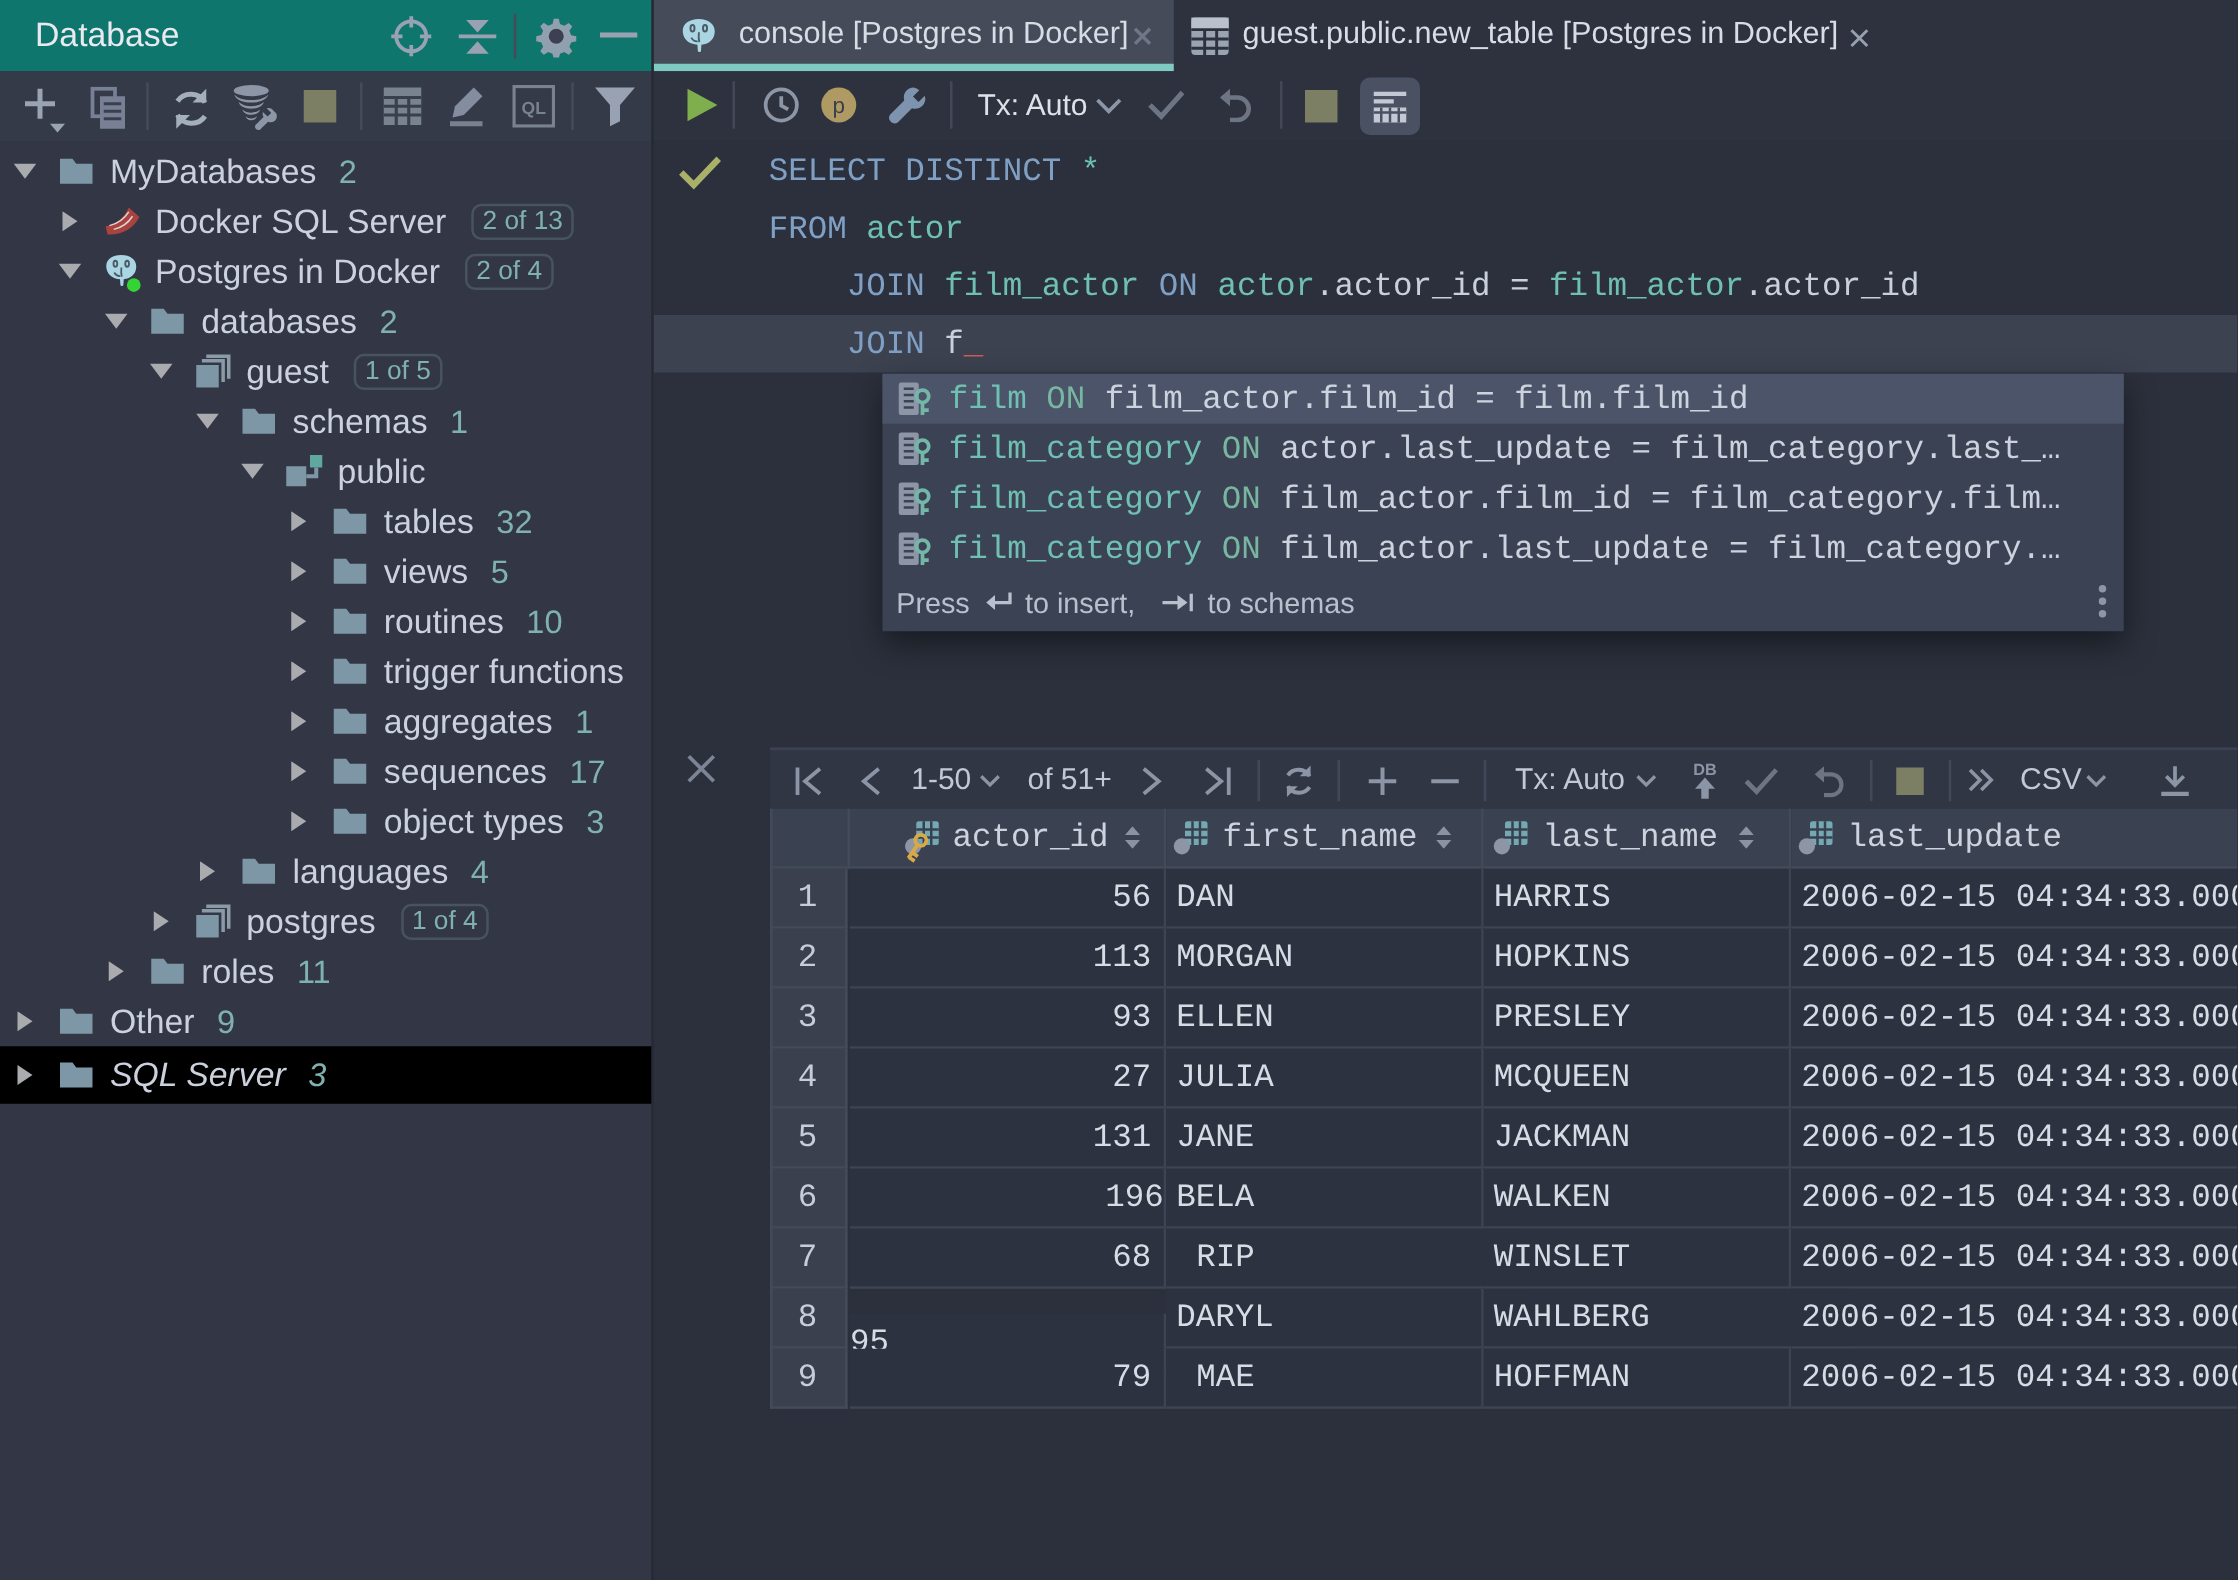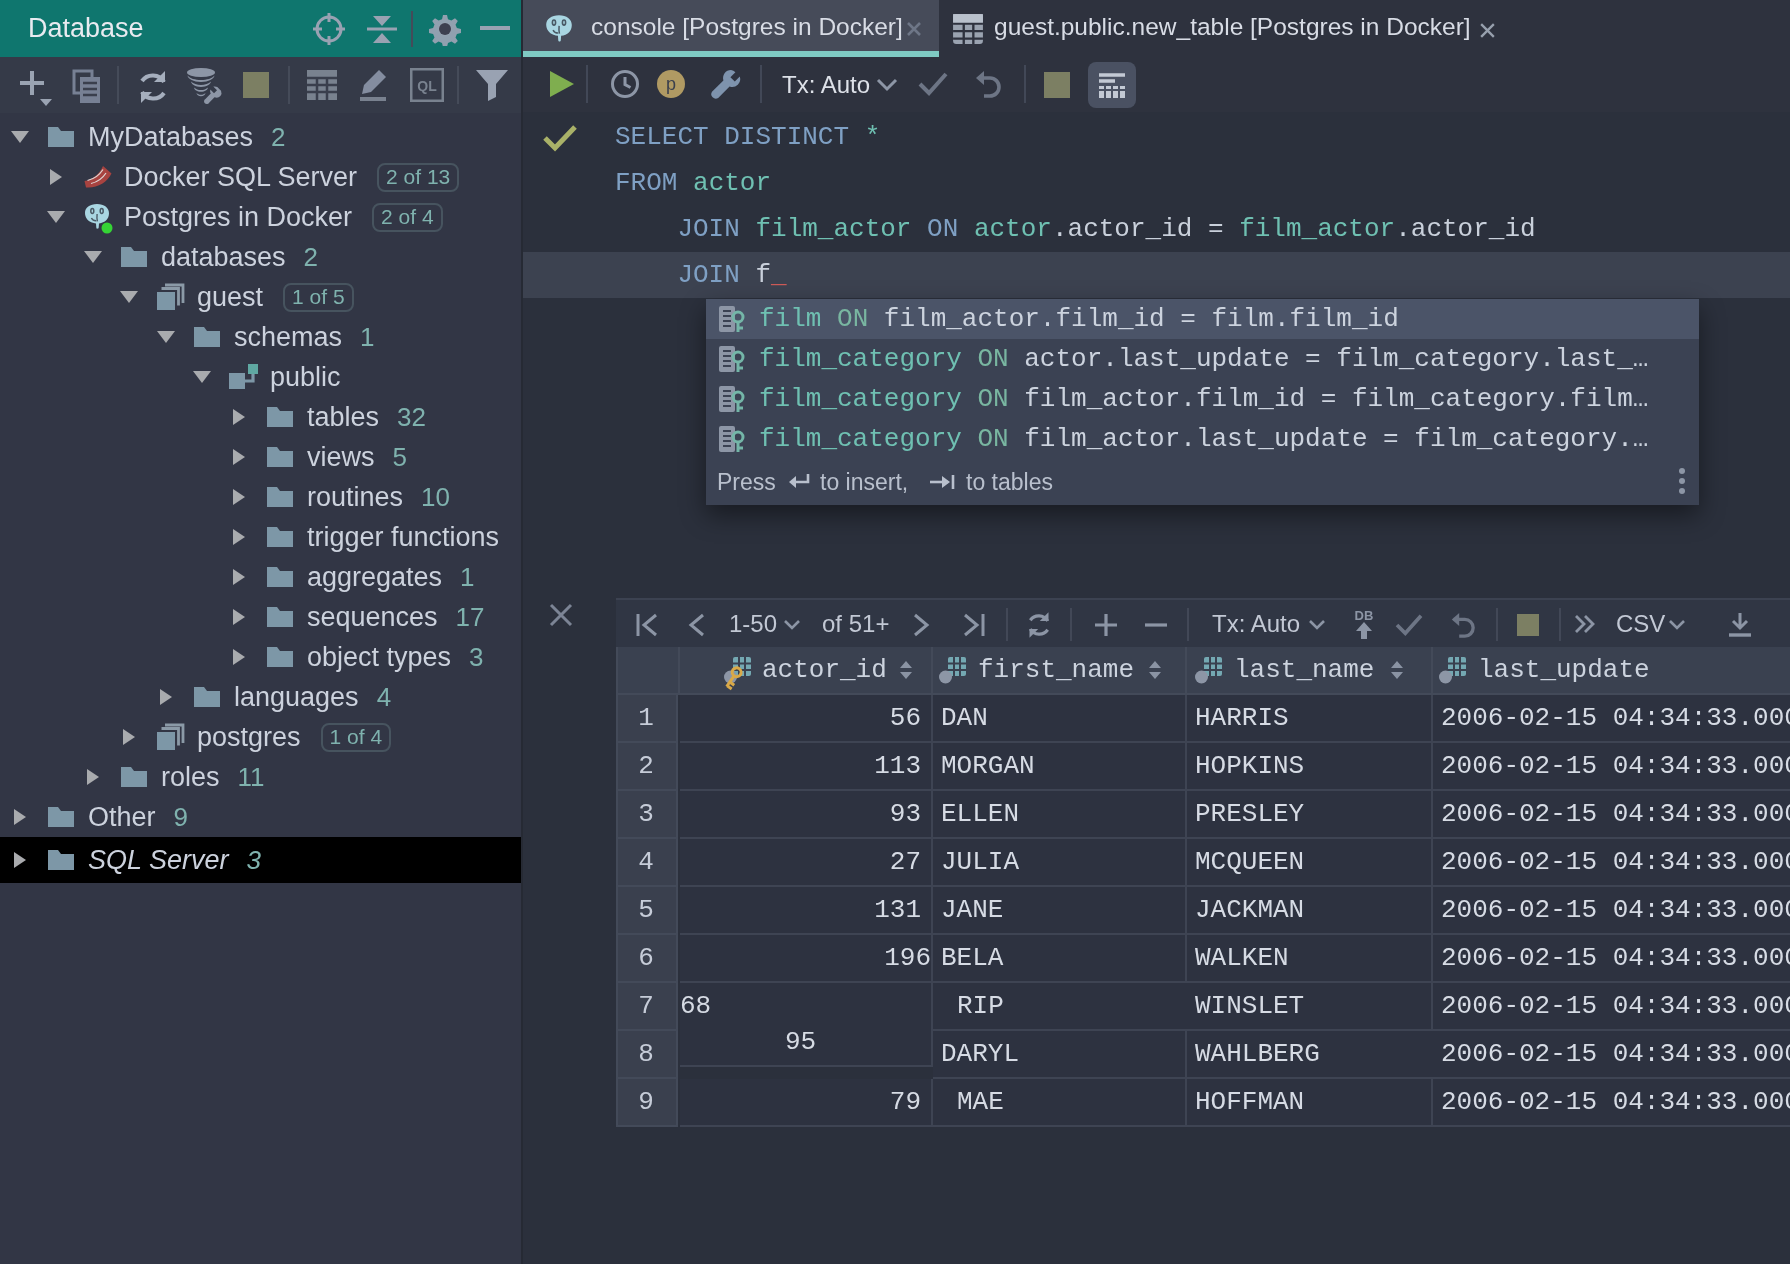--- a/index.html
+++ b/index.html
@@ -558,26 +558,26 @@
       <div class="cell" style="top:240px;left:64px;width:253px;text-align:right;padding-right:10px">131</div>
       <div class="cell" style="top:240px;left:317px;width:254px;padding-left:8px">JANE</div>
       <div class="cell" style="top:240px;left:571px;width:246px;padding-left:8px">JACKMAN</div>
       <div class="cell" style="top:240px;left:817px;width:357px;padding-left:8px;border-right:none">2006-02-15 04:34:33.000</div>
       <div class="rn" style="top:288px">6</div>
       <div class="cell" style="top:288px;left:64px;width:253px;text-align:right;">196</div>
       <div class="cell" style="top:288px;left:317px;width:254px;padding-left:8px">BELA</div>
       <div class="cell" style="top:288px;left:571px;width:246px;padding-left:8px">WALKEN</div>
       <div class="cell" style="top:288px;left:817px;width:357px;padding-left:8px;border-right:none">2006-02-15 04:34:33.000</div>
       <div class="rn" style="top:336px">7</div>
-      <div class="cell" style="top:336px;left:64px;width:253px;text-align:left;padding-right:10px">68</div>
+      <div class="cell" style="top:336px;left:64px;width:253px;text-align:right;padding-right:10px">68</div>
       <div class="cell" style="top:336px;left:317px;width:290px;padding-left:24px">RIP</div>
       <div class="cell" style="top:336px;left:571px;width:246px;padding-left:8px">WINSLET</div>
       <div class="cell" style="top:336px;left:817px;width:357px;padding-left:8px;border-right:none">2006-02-15 04:34:33.000</div>
       <div class="rn" style="top:384px">8</div>
-      <div class="cell" style="top:372px;left:64px;width:253px;text-align:center;padding-right:10px">95</div>
+      <div class="cell" style="top:404px;left:64px;width:253px;text-align:left;padding-right:10px">95</div>
       <div class="cell" style="top:384px;left:317px;width:254px;padding-left:8px">DARYL</div>
       <div class="cell" style="top:384px;left:571px;width:294px;padding-left:8px">WAHLBERG</div>
       <div class="cell" style="top:384px;left:817px;width:357px;padding-left:8px;border-right:none">2006-02-15 04:34:33.000</div>
       <div class="rn" style="top:432px">9</div>
       <div class="cell" style="top:432px;left:64px;width:253px;text-align:right;padding-right:10px">79</div>
       <div class="cell" style="top:432px;left:317px;width:254px;padding-left:24px">MAE</div>
       <div class="cell" style="top:432px;left:571px;width:246px;padding-left:8px">HOFFMAN</div>
       <div class="cell" style="top:432px;left:817px;width:357px;padding-left:8px;border-right:none">2006-02-15 04:34:33.000</div>
     </div>
   </div>
@@ -599,21 +599,21 @@
       <svg class="abs" style="left:80px;top:13px" width="26" height="22" viewBox="0 0 26 22">
           <path d="M22 2v8H6" fill="none" stroke="#b9c0cd" stroke-width="2.6"></path>
           <path d="M10 4l-7 6 7 6z" fill="#b9c0cd"></path>
         </svg>
       <span class="abs" style="left:114px;top:10px">to insert, </span>
       <svg class="abs" style="left:222px;top:13px" width="28" height="22" viewBox="0 0 28 22">
           <path d="M2 10h18" stroke="#b9c0cd" stroke-width="2.6"></path>
           <path d="M14 4l8 6-8 6z" fill="#b9c0cd"></path>
           <path d="M25 3v14" stroke="#b9c0cd" stroke-width="2.6"></path>
         </svg>
-      <span class="abs" style="left:260px;top:10px">to tables</span>
+      <span class="abs" style="left:260px;top:10px">to schemas</span>
       <svg class="abs" style="left:972px;top:8px" width="8" height="30" viewBox="0 0 8 30">
           <circle cx="4" cy="4" r="3" fill="#8d96a6"></circle>
           <circle cx="4" cy="14" r="3" fill="#8d96a6"></circle>
           <circle cx="4" cy="24" r="3" fill="#8d96a6"></circle>
         </svg>
     </div>
   </div>
 </div>
 
 </body></html>

